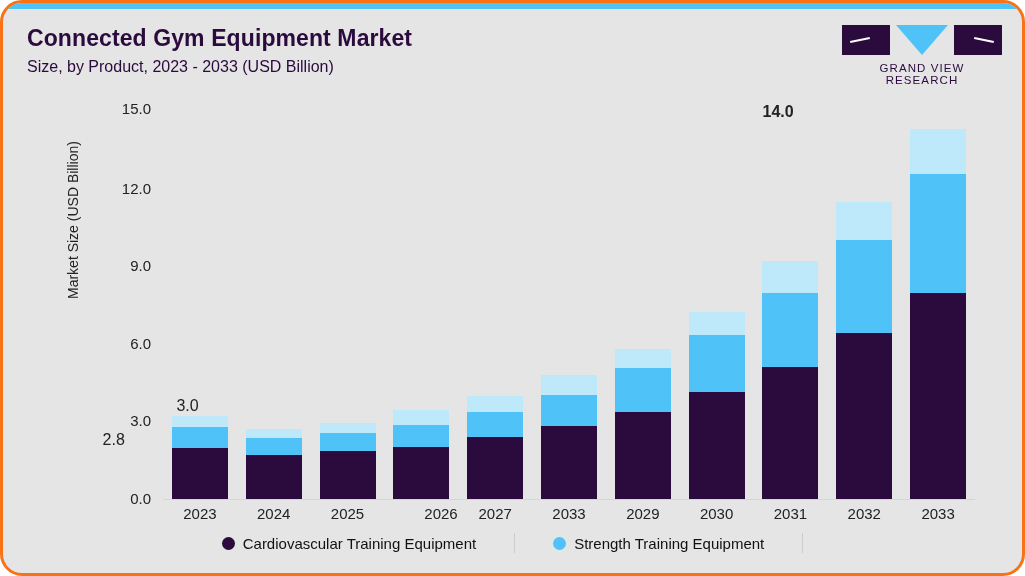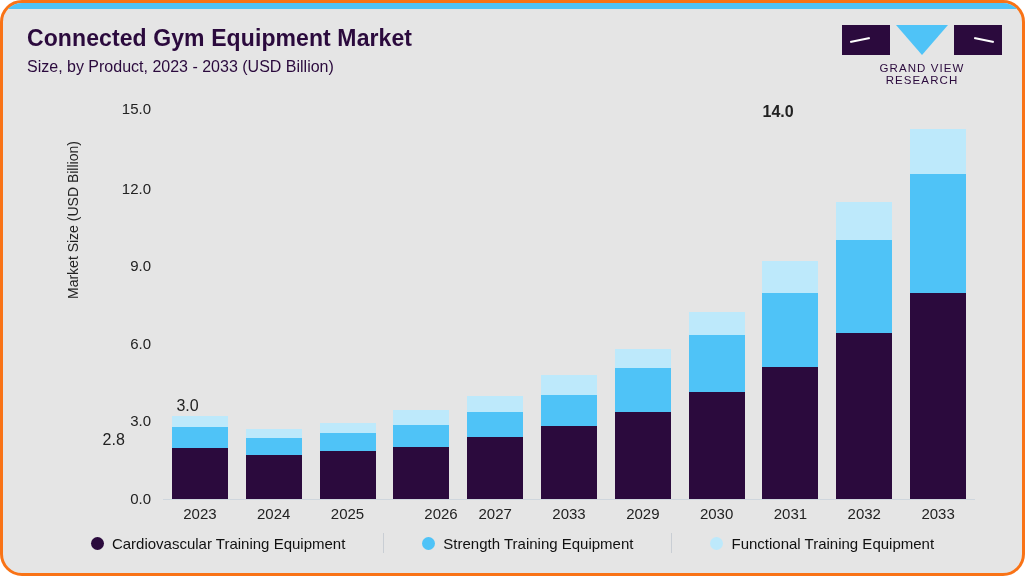--- a/index.html
+++ b/index.html
@@ -310,18 +310,14 @@
       <div class="legend-item">
         <span class="legend-dot" style="background: rgb(43, 10, 61);"></span>
         <span>Cardiovascular Training Equipment</span>
       </div>
       <div id="legend-divider-1" style="width: 1px; height: 20px; background: rgb(201, 206, 212);"></div>
       <div class="legend-item">
         <span class="legend-dot" style="background: rgb(79, 195, 247);"></span>
         <span>Strength Training Equipment</span>
       </div>
       <div id="legend-divider-2" style="width: 1px; height: 20px; background: rgb(201, 206, 212);"></div>
-      <div class="legend-item">
-        <span class="legend-dot" style="background: rgb(189, 233, 251);"></span>
-        <span>Functional Training Equipment</span>
-      </div>
     </div>
 </div>
 
 </body></html>

